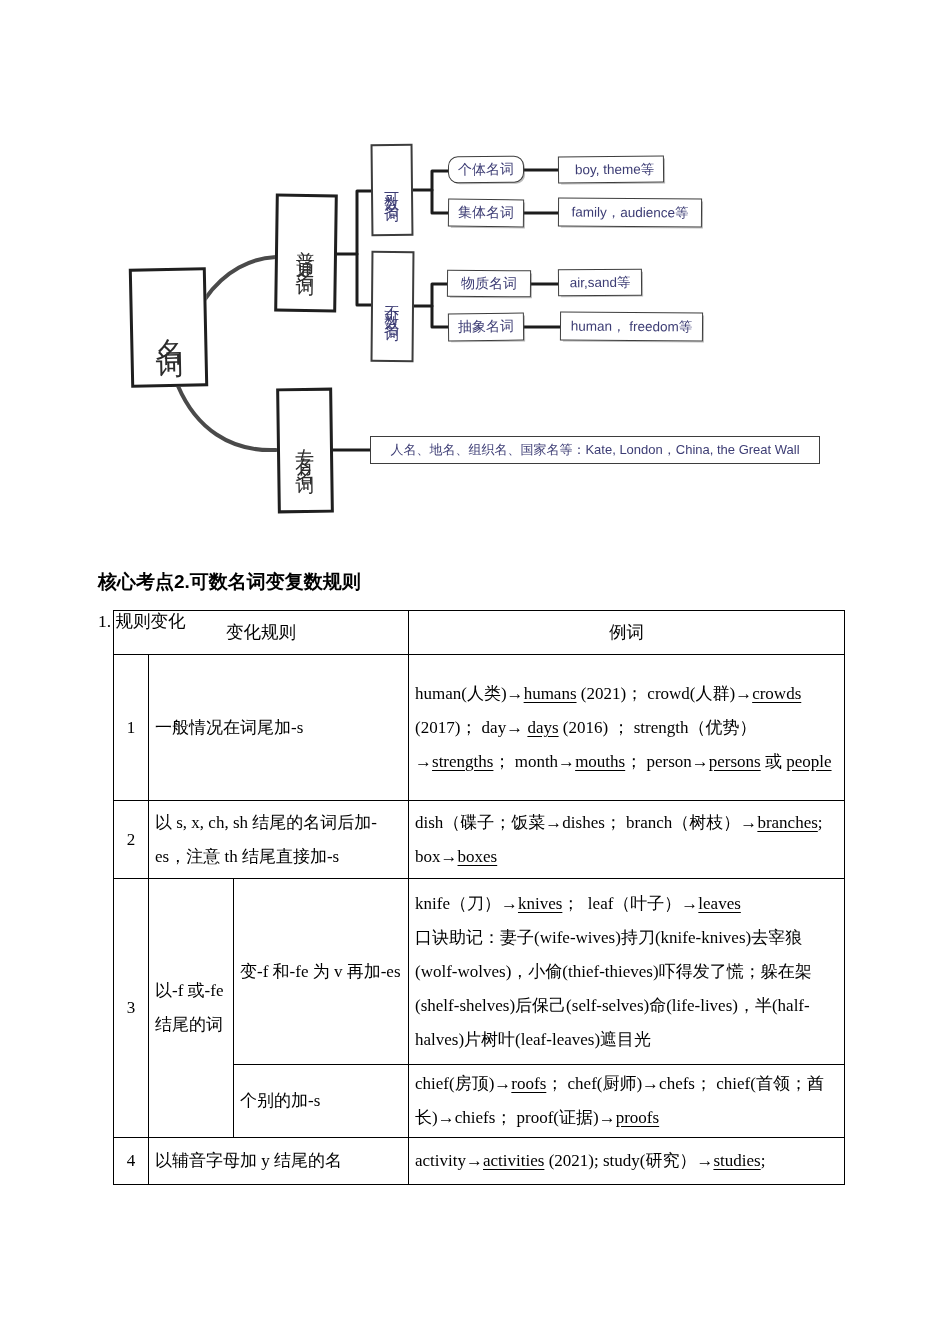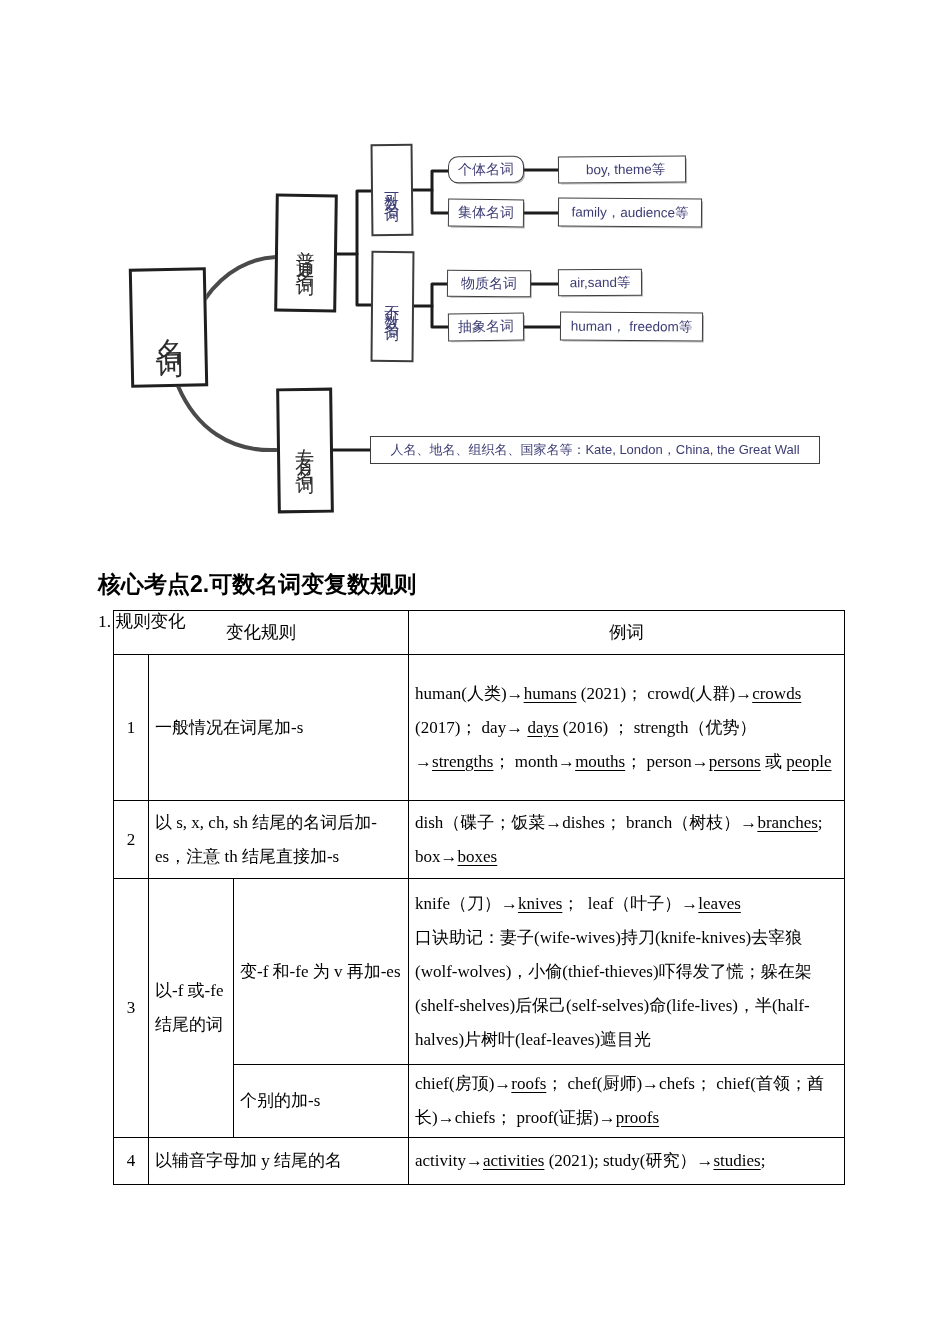--- a/index.html
+++ b/index.html
@@ -13,21 +13,21 @@
   .hand{border:3px solid #1f1f1f;color:#2b2b2b;font-family:"Liberation Serif",serif;}
   .thin{border:2px solid #3c3c3c;color:#3c3c74;font-family:"Liberation Sans",sans-serif;}
   .leaf{border:1.7px solid #3d3d3d;color:#3c3c74;font-family:"Liberation Sans",sans-serif;
         font-size:14px;box-shadow:2px 2px 0 -1px rgba(60,60,60,.35);}
   .vtext{writing-mode:vertical-lr;text-orientation:upright;line-height:1;}
   .root{font-size:28px;letter-spacing:12px;transform:rotate(-1.2deg);font-weight:500;}
   .branch{font-size:19px;letter-spacing:9px;}
   .sub{font-size:15px;letter-spacing:5px;}
   
   .heading{position:absolute;left:98px;top:569px;font-family:"Liberation Sans",sans-serif;
-           font-weight:700;font-size:23px;color:#000;margin:0;}
+           font-weight:700;font-size:19px;color:#000;margin:0;}
   .subheading{position:absolute;left:98px;top:609px;font-size:17.5px;margin:0;}
   
   table.rules{position:absolute;left:113px;top:610px;width:731px;border-collapse:collapse;
               table-layout:fixed;font-size:17px;}
   table.rules td{border:1.6px solid #000;padding:2px 6px;vertical-align:middle;
                  line-height:2.0;box-sizing:border-box;}
   td.hdr{text-align:center;font-size:17.5px;line-height:1.4;}
   td.num{text-align:center;padding:2px 2px;}
   td.ex{padding:3px 5px;white-space:pre-wrap;}
   .u{text-decoration:underline;text-underline-offset:3px;}
@@ -71,21 +71,21 @@
     <div class="dbox thin sub vtext" style="left:371px;top:251px;width:43px;height:111px;transform:rotate(0.5deg);">不可数名词</div>
 
     <div class="dbox leaf" style="left:448px;top:156px;width:76px;height:27px;transform:rotate(-0.7deg);border-radius:10px;">个体名词</div>
 
     <div class="dbox leaf" style="left:448px;top:199px;width:76px;height:28px;transform:rotate(0.6deg);">集体名词</div>
 
     <div class="dbox leaf" style="left:447px;top:270px;width:84px;height:27px;transform:rotate(0.5deg);">物质名词</div>
 
     <div class="dbox leaf" style="left:448px;top:313px;width:76px;height:28px;transform:rotate(-0.6deg);">抽象名词</div>
 
-    <div class="dbox leaf" style="left:558px;top:156px;width:128px;height:27px;font-size:13.5px;transform:rotate(-0.5deg);padding-left:7px;">boy, theme等</div>
+    <div class="dbox leaf" style="left:558px;top:156px;width:106px;height:27px;font-size:13.5px;transform:rotate(-0.5deg);padding-left:7px;">boy, theme等</div>
 
     <div class="dbox leaf" style="left:558px;top:198px;width:144px;height:29px;font-size:13.5px;transform:rotate(0.4deg);">family，audience等</div>
 
     <div class="dbox leaf" style="left:558px;top:269px;width:84px;height:27px;font-size:13.5px;transform:rotate(-0.5deg);">air,sand等</div>
 
     <div class="dbox leaf" style="left:560px;top:312px;width:143px;height:29px;font-size:13.5px;transform:rotate(0.4deg);">human， freedom等</div>
 
     <div class="dbox leaf" style="left:370px;top:436px;width:450px;height:28px;font-size:13px;box-shadow:none;">人名、地名、组织名、国家名等：Kate, London，China, the Great Wall</div>
   </div>
 

